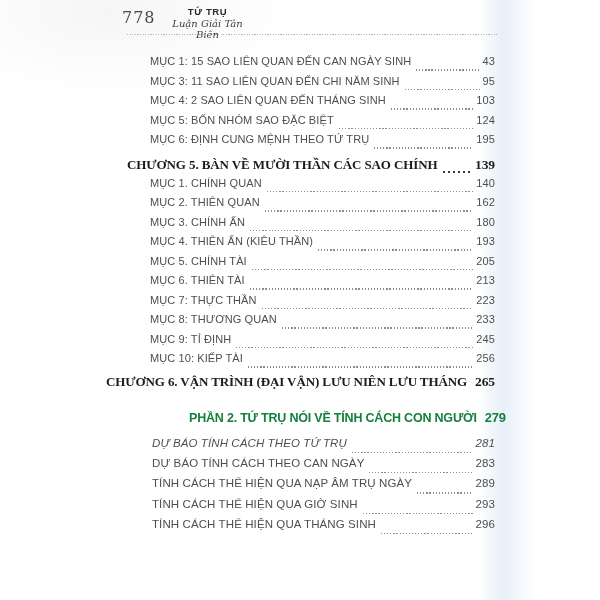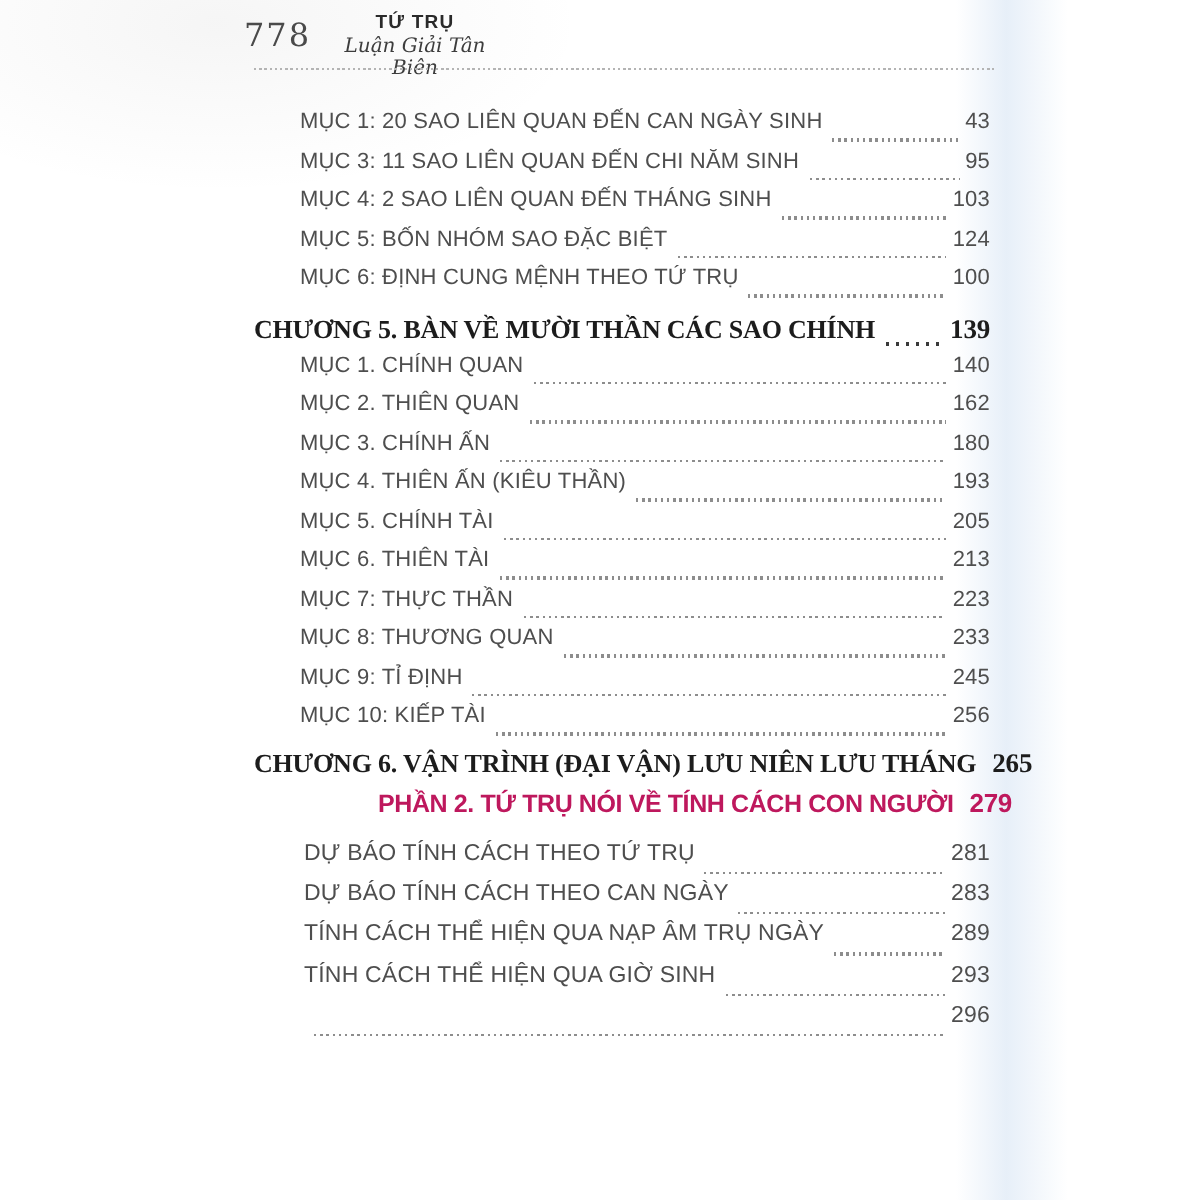--- a/index.html
+++ b/index.html
@@ -48,60 +48,60 @@
     background-image:repeating-linear-gradient(to right,#8d8d8d 0 1.2px, transparent 1.2px 3.1px);
   }
   .row .pg{white-space:nowrap;}
 
   .item{height:19.5px;padding-left:23px;font-size:11px;color:#4e4e4e;letter-spacing:0.1px;}
   .item2{height:20.4px;padding-left:25px;font-size:11.5px;color:#4e4e4e;letter-spacing:0.1px;}
 
   .chapter{
     height:20px;margin-top:4px;
     font-family:"Liberation Serif",serif;font-weight:bold;
-    font-size:13px;color:#1c1c1c;letter-spacing:-0.1px;
+    font-size:13px;color:#1c1c1c;letter-spacing:-0.1px;justify-content:flex-end;
   }
   .chapter .leader{
     height:1.6px;margin-bottom:3.5px;
     background-image:repeating-linear-gradient(to right,#3a3a3a 0 1.6px, transparent 1.6px 5px);
   }
   .chapter .pg{font-size:13.5px;}
 
   .part{
-    height:22px;margin-top:0;margin-bottom:5px;padding-left:62px;
-    font-weight:bold;font-size:12.5px;color:#be185d;letter-spacing:-0.2px;
+    height:22px;margin-top:16px;margin-bottom:5px;padding-left:62px;
+    font-weight:bold;font-size:12.5px;color:#15803d;letter-spacing:-0.2px;
   }
   .part .leader{
     height:1.8px;margin-bottom:4px;
     background-image:repeating-linear-gradient(to right,#2a2a2a 0 1.8px, transparent 1.8px 5.5px);
   }
   .part .pg{font-size:13px;}
 
   .gap-ch6{margin-top:2px;}
-  .gap-after-part{margin-top:0;}
+  .gap-after-part{margin-top:0;font-style:italic;}
 </style>
 </head>
 <body>
 
 <div class="scan-tint"></div>
 <div class="scan-tint2"></div>
 
 <div class="folio">778</div>
 
 <div class="title-block">
   <div class="book-title">TỨ TRỤ</div>
   <div class="book-subtitle">Luận Giải Tân Biên</div>
 </div>
 
 <div class="header-rule"></div>
 
 <div class="toc">
 
   <div class="row item">
-    <span class="label">MỤC 1: 20 SAO LIÊN QUAN ĐẾN CAN NGÀY SINH</span>
+    <span class="label">MỤC 1: 15 SAO LIÊN QUAN ĐẾN CAN NGÀY SINH</span>
     <span class="leader"></span>
     <span class="pg">43</span>
   </div>
   <div class="row item">
     <span class="label">MỤC 3: 11 SAO LIÊN QUAN ĐẾN CHI NĂM SINH</span>
     <span class="leader"></span>
     <span class="pg">95</span>
   </div>
   <div class="row item">
     <span class="label">MỤC 4: 2 SAO LIÊN QUAN ĐẾN THÁNG SINH</span>
@@ -109,21 +109,21 @@
     <span class="pg">103</span>
   </div>
   <div class="row item">
     <span class="label">MỤC 5: BỐN NHÓM SAO ĐẶC BIỆT</span>
     <span class="leader"></span>
     <span class="pg">124</span>
   </div>
   <div class="row item">
     <span class="label">MỤC 6: ĐỊNH CUNG MỆNH THEO TỨ TRỤ</span>
     <span class="leader"></span>
-    <span class="pg">100</span>
+    <span class="pg">195</span>
   </div>
 
   <div class="row chapter">
     <span class="label">CHƯƠNG 5. BÀN VỀ MƯỜI THẦN CÁC SAO CHÍNH</span>
     <span class="leader"></span>
     <span class="pg">139</span>
   </div>
 
   <div class="row item">
     <span class="label">MỤC 1. CHÍNH QUAN</span>
@@ -202,17 +202,18 @@
     <span class="label">TÍNH CÁCH THỂ HIỆN QUA NẠP ÂM TRỤ NGÀY</span>
     <span class="leader"></span>
     <span class="pg">289</span>
   </div>
   <div class="row item2">
     <span class="label">TÍNH CÁCH THỂ HIỆN QUA GIỜ SINH</span>
     <span class="leader"></span>
     <span class="pg">293</span>
   </div>
   <div class="row item2">
+    <span class="label">TÍNH CÁCH THỂ HIỆN QUA THÁNG SINH</span>
     <span class="leader"></span>
     <span class="pg">296</span>
   </div>
 
 </div>
 
 </body></html>

